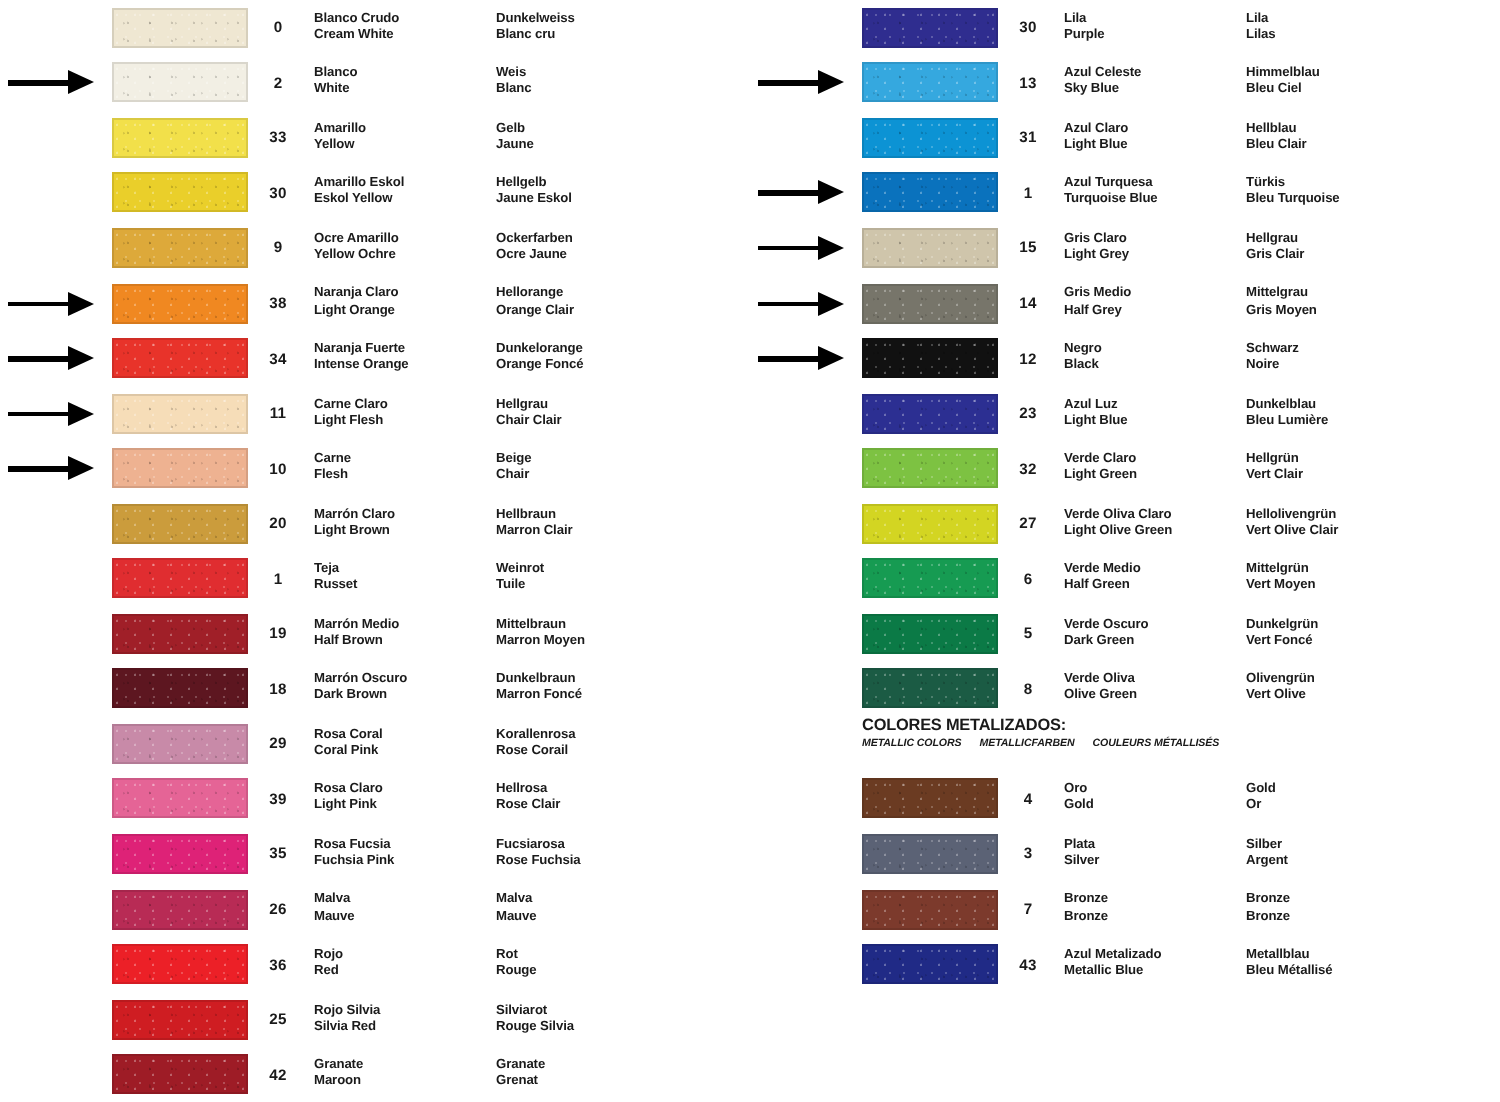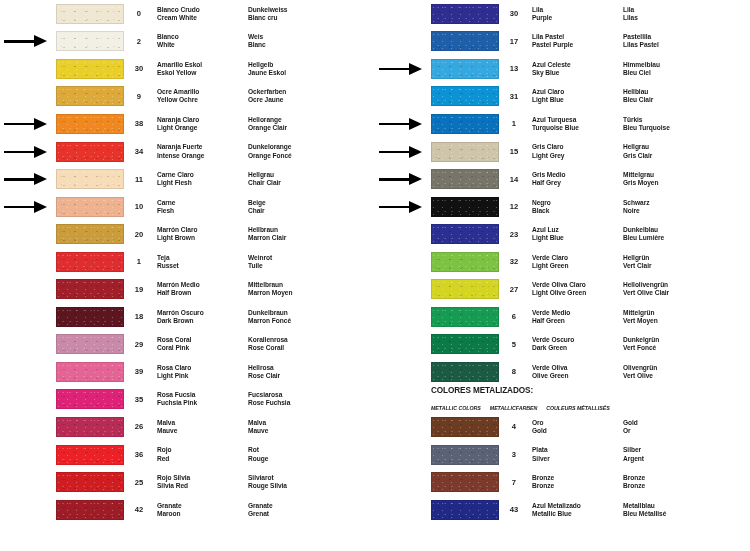--- a/index.html
+++ b/index.html
@@ -76,21 +76,21 @@
     line-height:1.22;
   }
   .nm{
     font-size:6.6px;font-weight:bold;
     letter-spacing:-0.05px;white-space:nowrap;
     display:block;
   }
 
   .metal-header{
     padding-left:0px;height:27px;display:flex;flex-direction:column;
-    justify-content:space-between;padding-bottom:2px;box-sizing:border-box;
+    justify-content:flex-start;padding-bottom:2px;box-sizing:border-box;
   }
   .metal-title{
     font-size:8.2px;font-weight:bold;letter-spacing:-0.1px;
   }
   .metal-sub{
     font-size:5.3px;font-style:italic;font-weight:bold;
     letter-spacing:-0.05px;margin-top:1.5px;
     display:flex;gap:9px;
   }
   .metal-sub span{white-space:nowrap;}
@@ -127,20 +127,33 @@
           <span class="nm">Blanco</span>
           <span class="nm">White</span>
         </div>
         <div class="names2">
           <span class="nm">Weis</span>
           <span class="nm">Blanc</span>
         </div>
       </div>
       <div class="row">
         <div class="arrow-cell"></div>
+        <div class="swatch" style="background: rgb(242, 224, 74);"></div>
+        <div class="code">33</div>
+        <div class="names">
+          <span class="nm">Amarillo</span>
+          <span class="nm">Yellow</span>
+        </div>
+        <div class="names2">
+          <span class="nm">Gelb</span>
+          <span class="nm">Jaune</span>
+        </div>
+      </div>
+      <div class="row">
+        <div class="arrow-cell"></div>
         <div class="swatch" style="background: rgb(234, 207, 42);"></div>
         <div class="code">30</div>
         <div class="names">
           <span class="nm">Amarillo Eskol</span>
           <span class="nm">Eskol Yellow</span>
         </div>
         <div class="names2">
           <span class="nm">Hellgelb</span>
           <span class="nm">Jaune Eskol</span>
         </div>
@@ -382,33 +395,20 @@
         <div class="arrow-cell"></div>
         <div class="swatch" style="background: rgb(47, 45, 143);"></div>
         <div class="code">30</div>
         <div class="names">
           <span class="nm">Lila</span>
           <span class="nm">Purple</span>
         </div>
         <div class="names2">
           <span class="nm">Lila</span>
           <span class="nm">Lilas</span>
-        </div>
-      </div>
-      <div class="row">
-        <div class="arrow-cell"></div>
-        <div class="swatch" style="background: rgb(31, 94, 168);"></div>
-        <div class="code">17</div>
-        <div class="names">
-          <span class="nm">Lila Pastel</span>
-          <span class="nm">Pastel Purple</span>
-        </div>
-        <div class="names2">
-          <span class="nm">Pastellila</span>
-          <span class="nm">Lilas Pastel</span>
         </div>
       </div>
       <div class="row">
         <div class="arrow-cell">
           <div class="arrow on">
             <span class="shaft"></span>
             <span class="head"></span>
           </div>
         </div>
         <div class="swatch" style="background: rgb(53, 168, 223);"></div>

